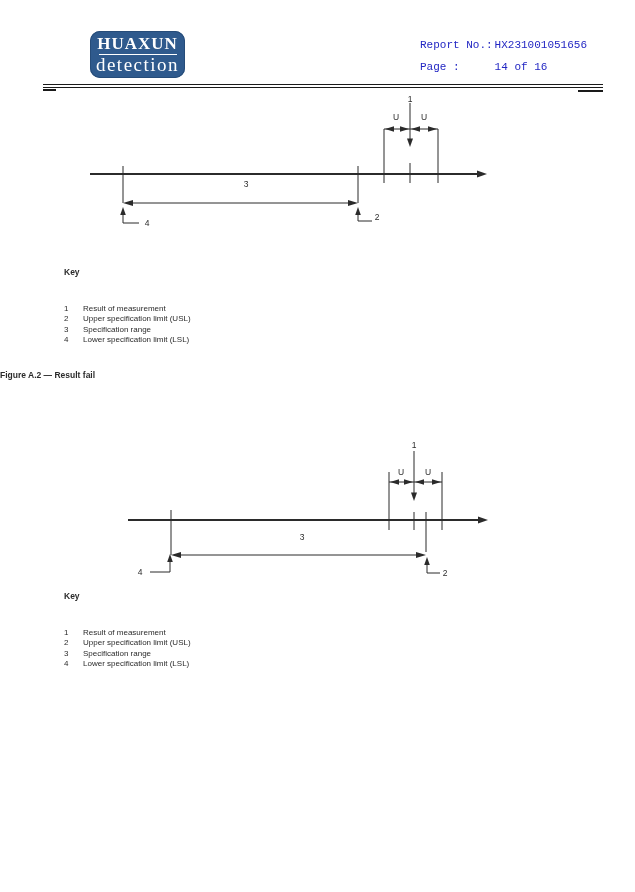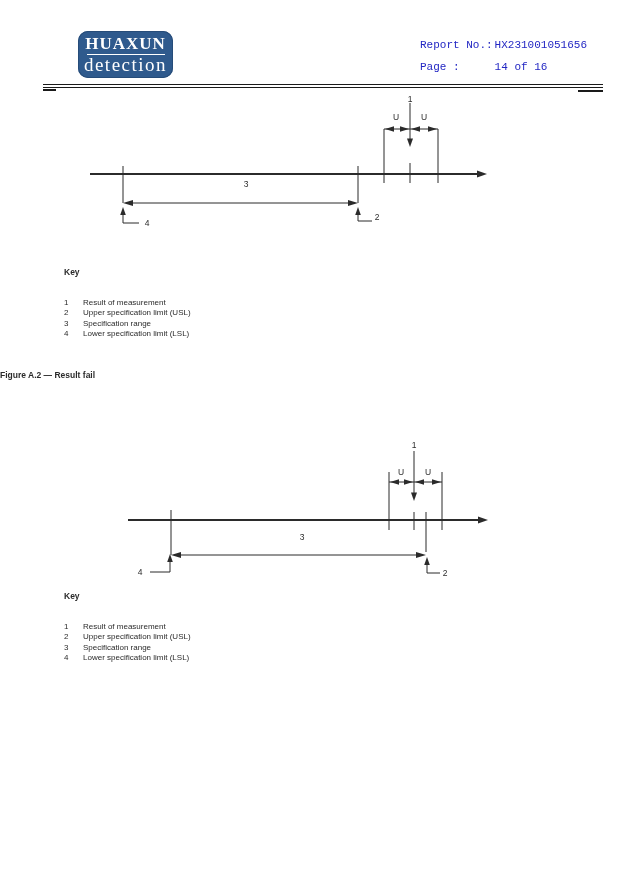--- a/index.html
+++ b/index.html
@@ -6,21 +6,21 @@
   .page{
     position:relative;
     width:635px;height:892px;
     background:#ffffff;
     font-family:"Liberation Sans",sans-serif;
     color:var(--ink,#2b2b2b);
     overflow:hidden;
   }
   
   .logo{
-    position:absolute;left:78px;top:31px;width:95px;height:47px;
+    position:absolute;left:90px;top:31px;width:95px;height:47px;
     background:var(--logo_bg,#2f5a8d);
     border-radius:10px;
     color:#ffffff;text-align:center;
     font-family:"Liberation Serif",serif;
     box-shadow:0 0 0 1px #264c79 inset;
   }
   .logo-top{font-size:17px;font-weight:bold;letter-spacing:1px;line-height:20px;padding-top:3px;}
   .logo-underline{width:78px;height:0;border-bottom:1.5px solid #ffffff;margin:0 auto;}
   .logo-bottom{font-size:19px;line-height:20px;letter-spacing:1.5px;}
   .header-info{
@@ -44,21 +44,21 @@
   .fig polygon{fill:var(--ink,#2b2b2b);stroke:none;}
   .fig text{
     font-family:"Liberation Sans",sans-serif;
     font-size:8.5px;fill:var(--ink,#2b2b2b);text-anchor:middle;
   }
   
   .key{position:absolute;left:64px;width:320px;}
   .key-a2{top:268px;}
   .key-a3{top:592px;}
   .key-heading{font-size:8.5px;font-weight:bold;line-height:9px;}
-  .key-items{margin-top:21px;}
+  .key-items{margin-top:27px;}
   .key-row{font-size:8px;line-height:10.4px;white-space:nowrap;}
   .key-num{display:inline-block;width:19px;}
   
   .caption{
     position:absolute;left:0;width:635px;text-align:left;
     font-size:8.5px;font-weight:bold;line-height:10px;
   }
   .caption-a2{top:370px;}
   .caption-a3{top:691px;}
 </style>

